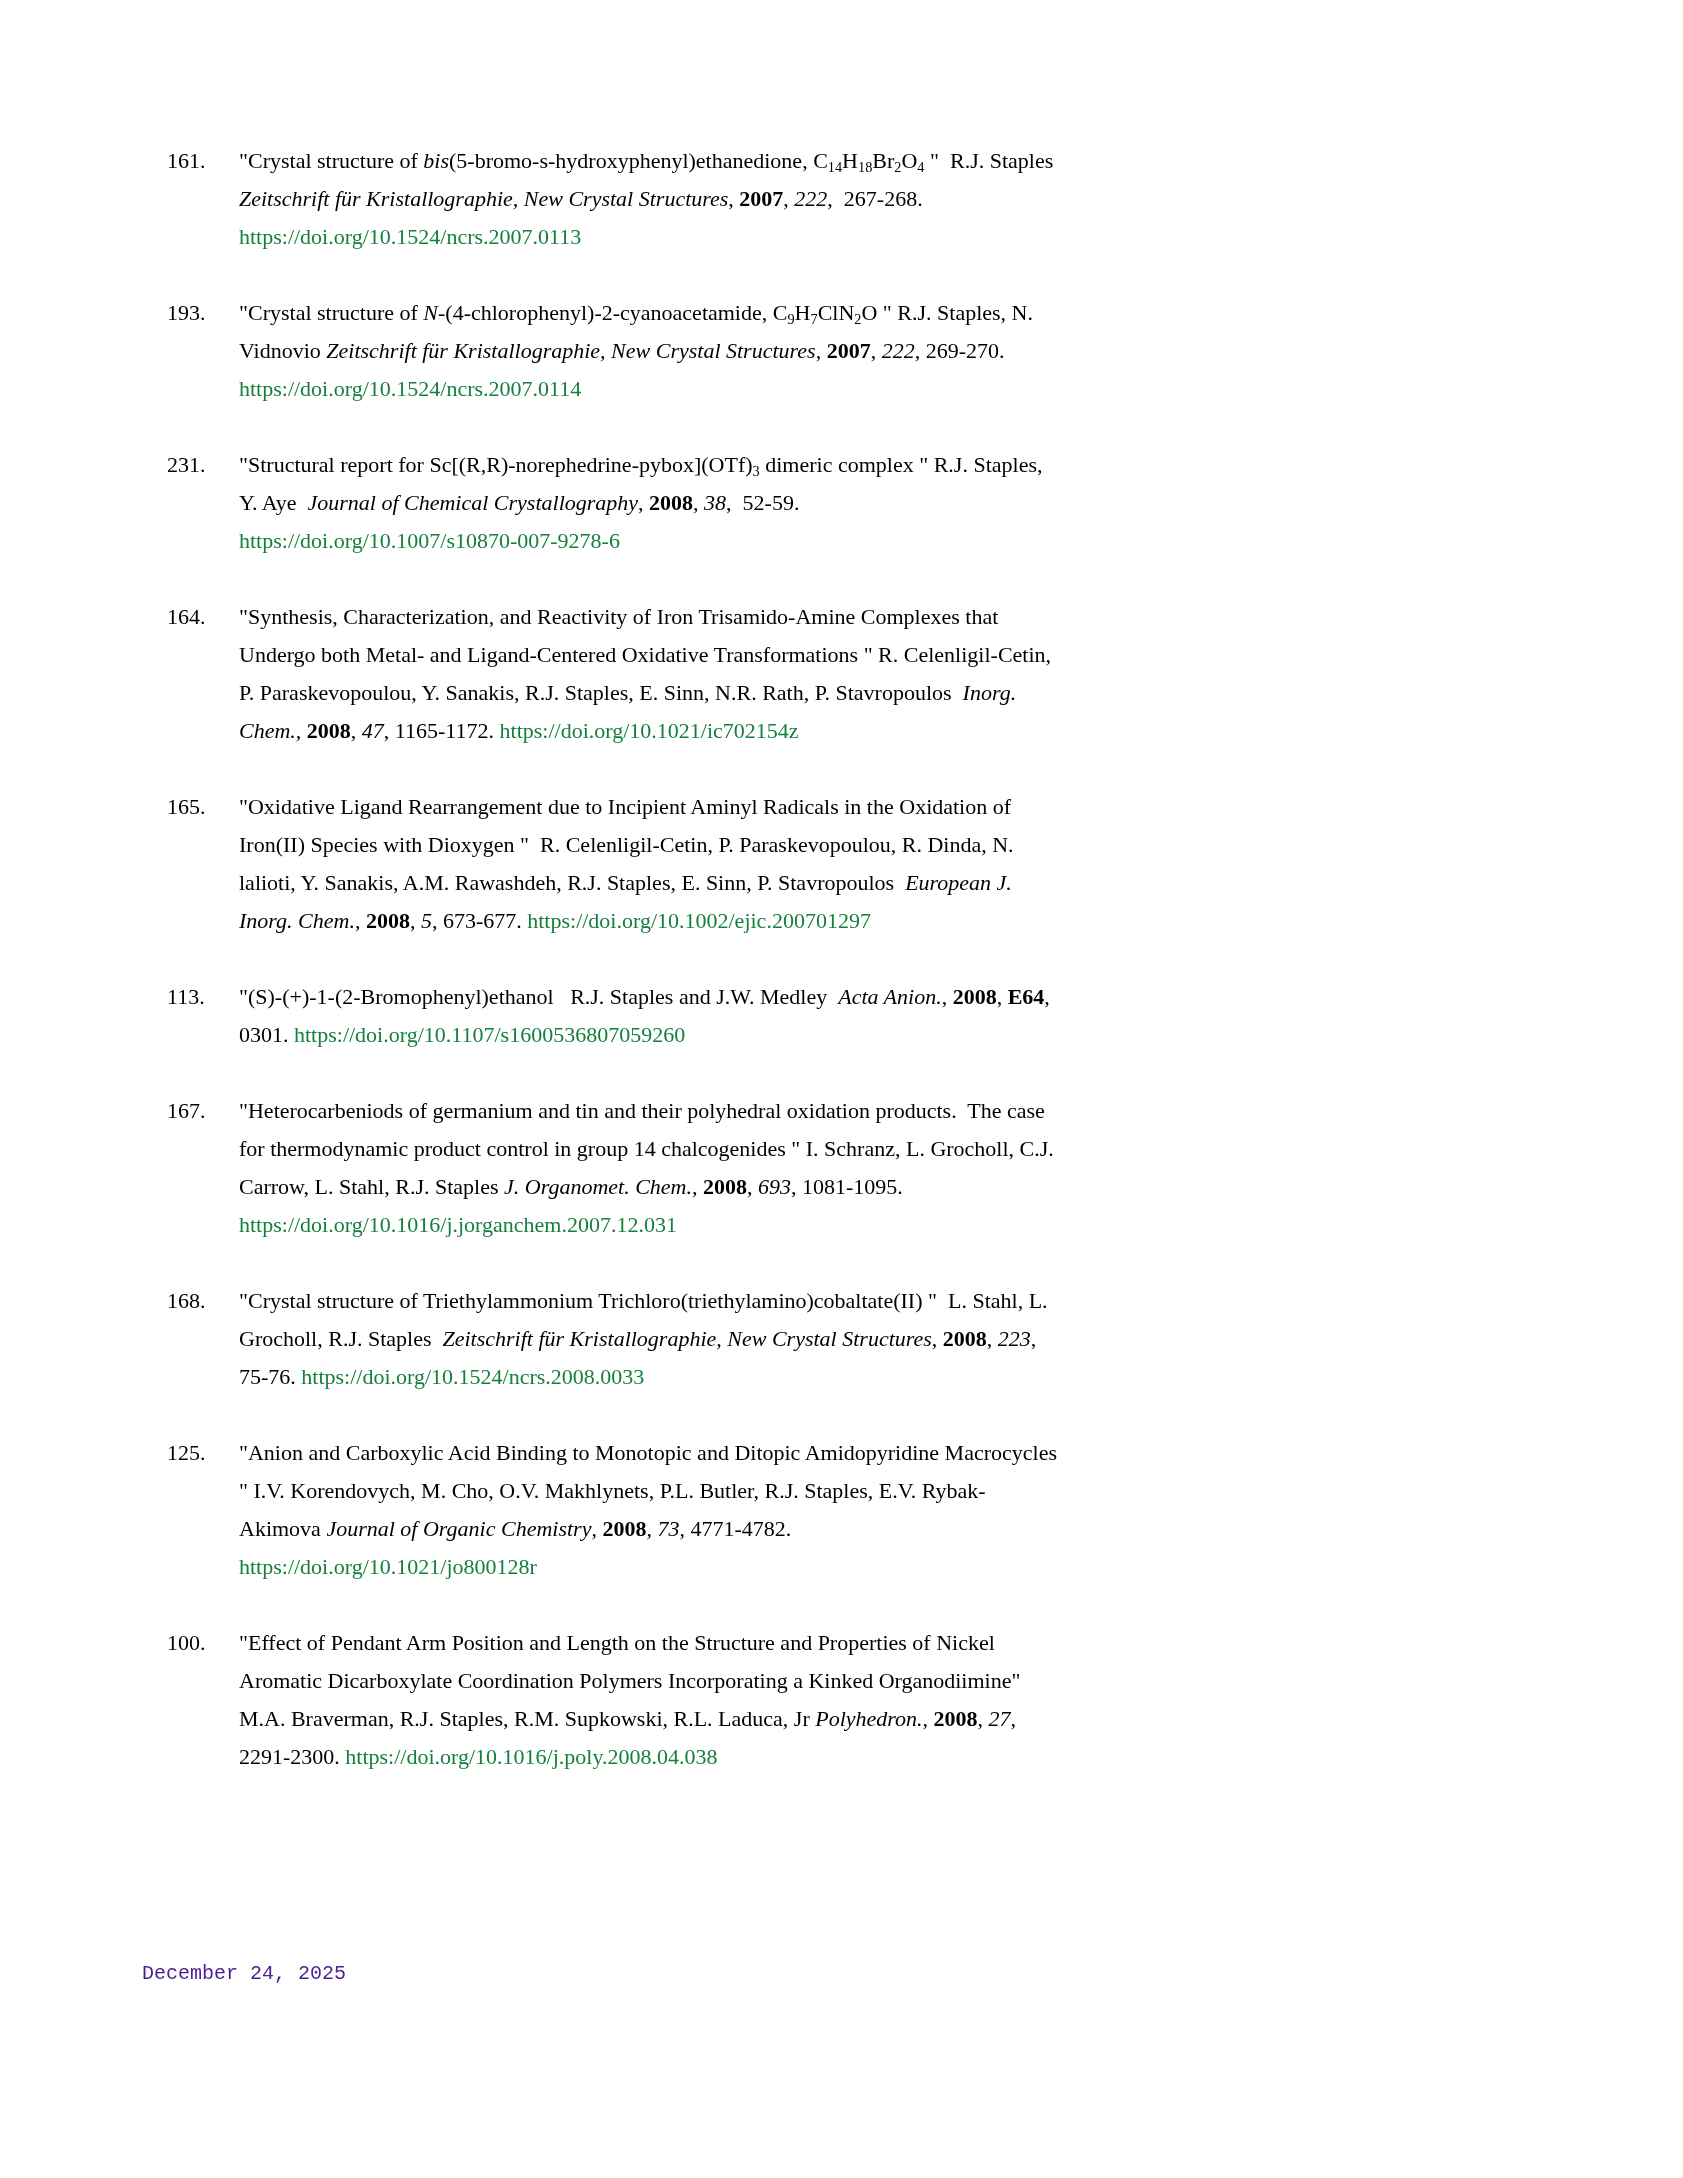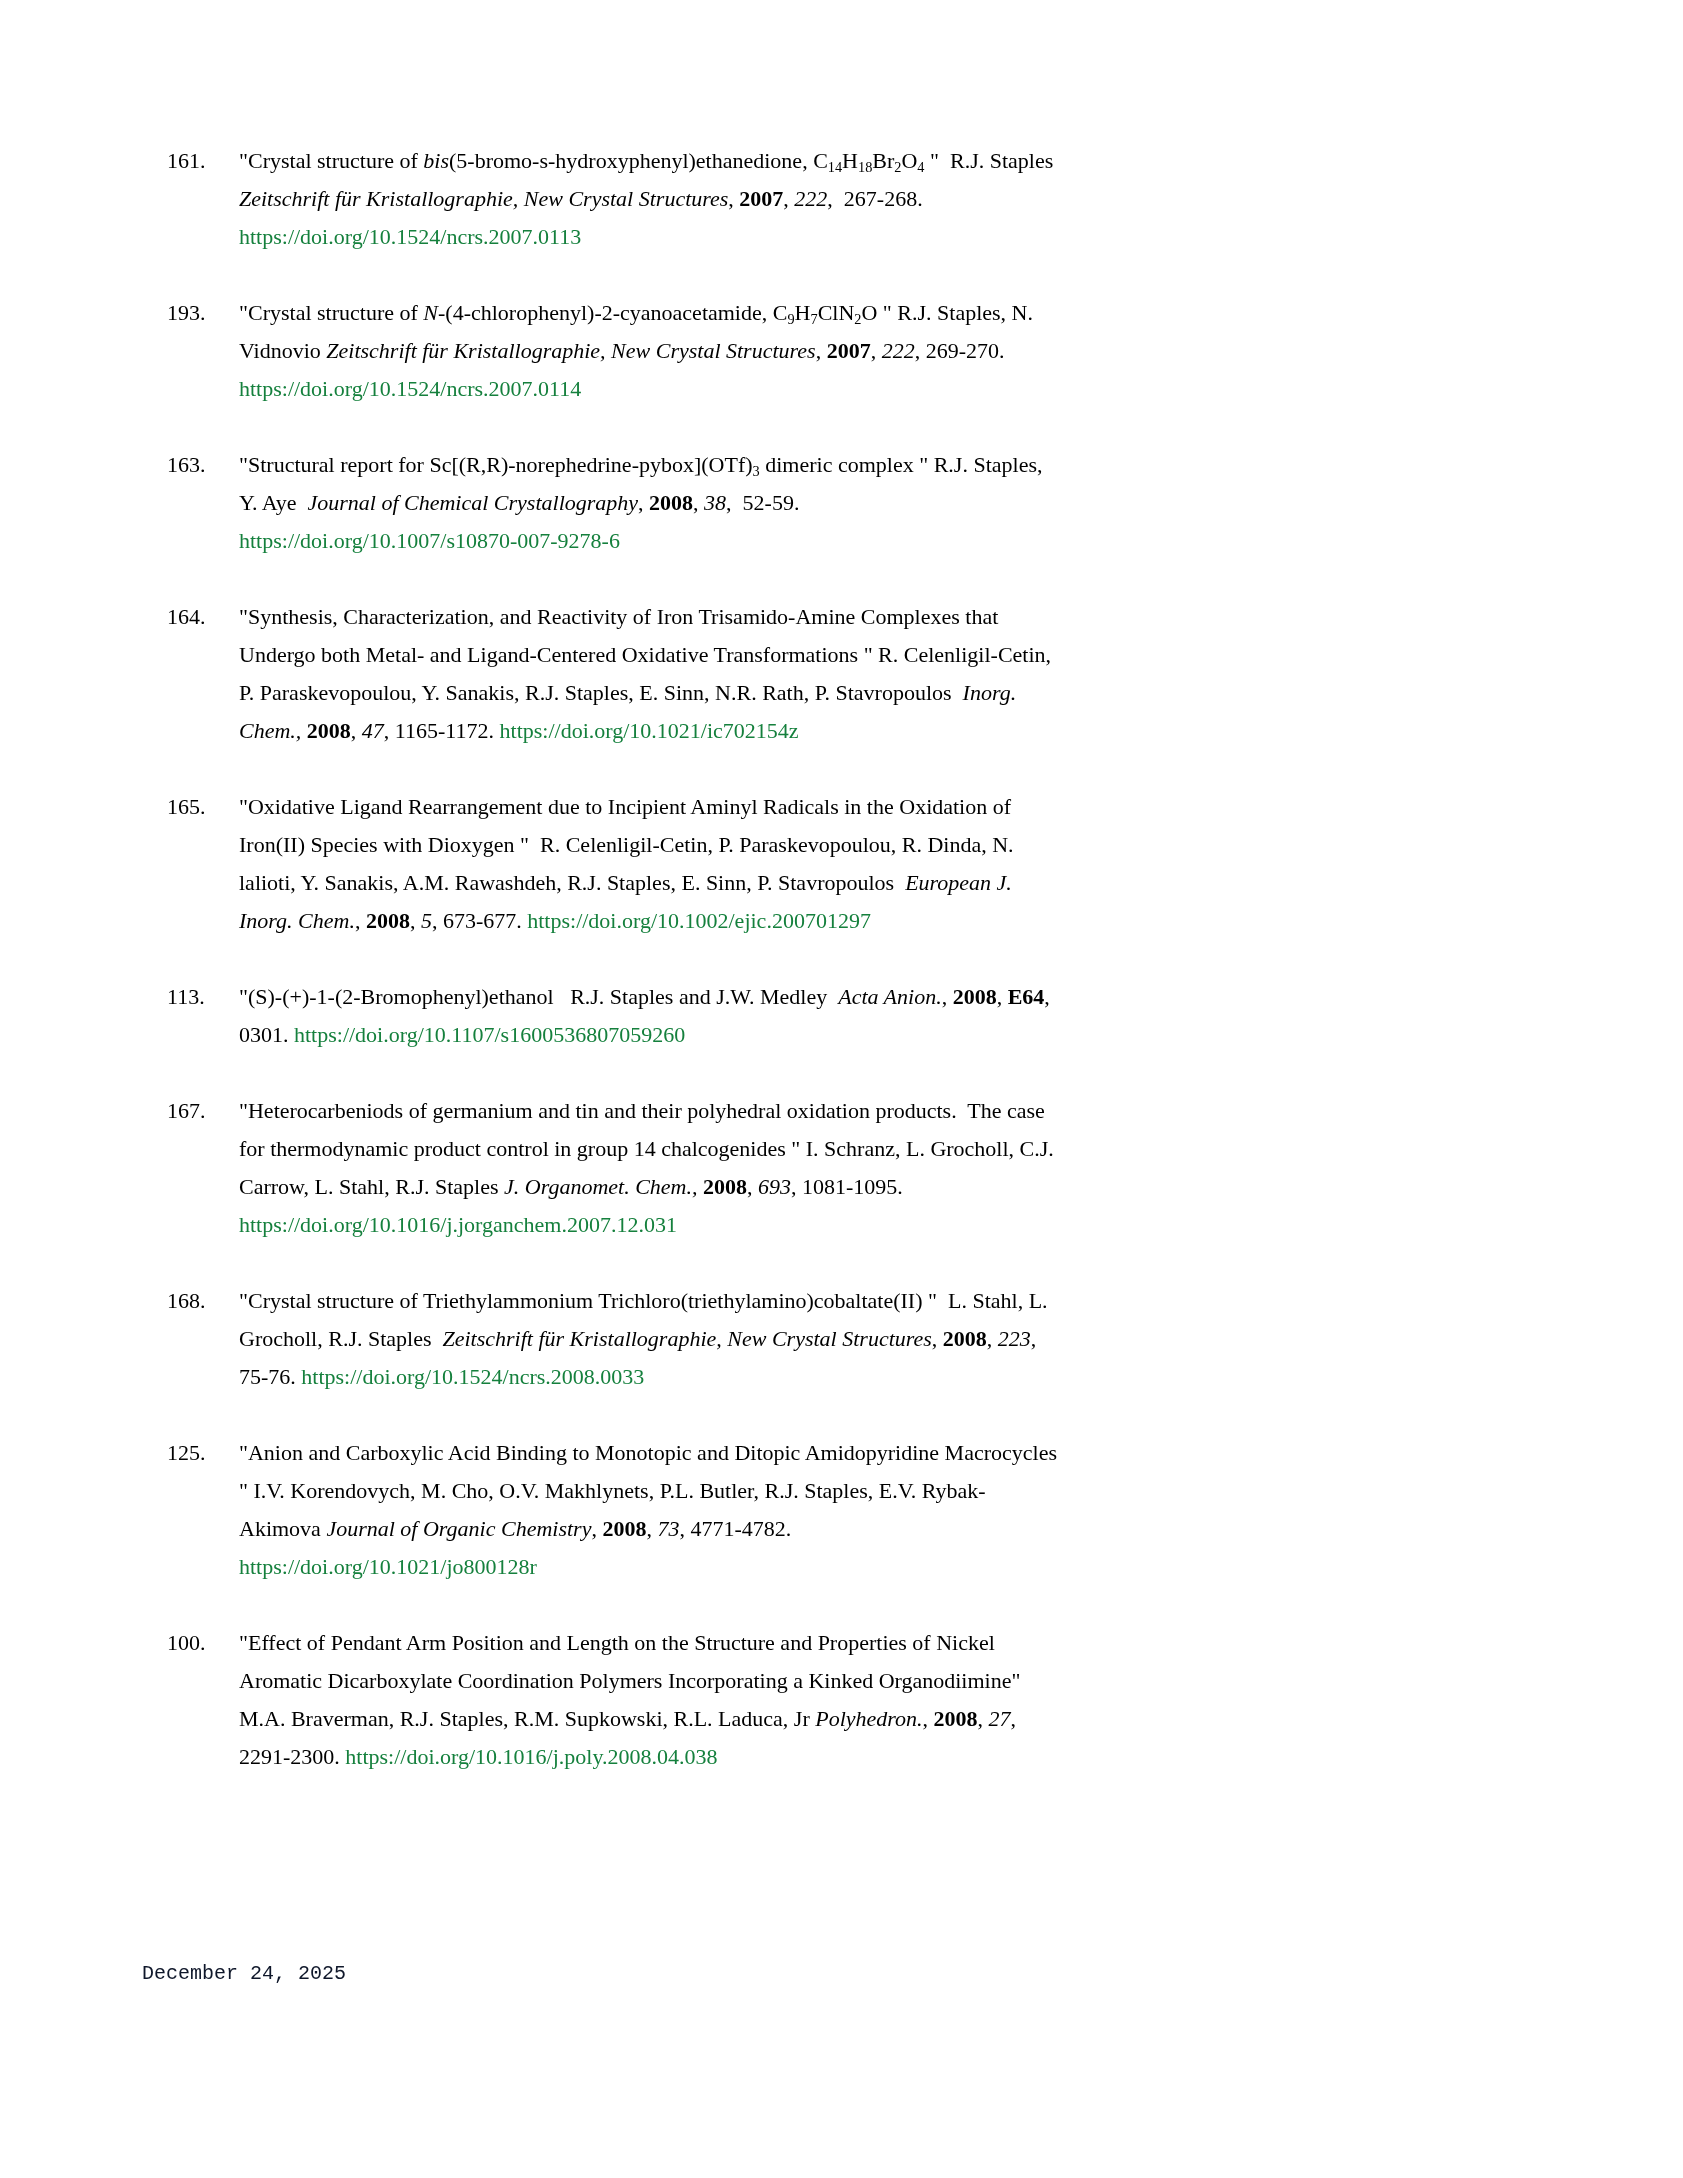--- a/index.html
+++ b/index.html
@@ -53,39 +53,39 @@
     color: #15803d;
     text-decoration: none;
     cursor: pointer;
   }
   .footer-date {
     position: absolute;
     left: 142px;
     top: 1962px;
     font-family: "Liberation Mono", "DejaVu Sans Mono", monospace;
     font-size: 20px;
-    color: #0f172a;
+    color: #4c1d95;
     letter-spacing: 0px;
   }
 </style>
 </head>
 <body>
 
 <div class="page">
   <div class="ref-list">
       <div class="ref">
         <span class="ref-num">161.</span>
         <span class="ref-body"><span>"Crystal structure of </span><span class="i">bis</span><span>(5-bromo-s-hydroxyphenyl)ethanedione, C</span><sub>14</sub><span>H</span><sub>18</sub><span>Br</span><sub>2</sub><span>O</span><sub>4</sub><span> "  R.J. Staples  </span><span class="i">Zeitschrift für Kristallographie, New Crystal Structures</span><span>, </span><span class="b">2007</span><span>, </span><span class="i">222</span><span>,  267-268. </span><a class="doi" href="#">https://doi.org/10.1524/ncrs.2007.0113</a></span>
       </div>
       <div class="ref">
         <span class="ref-num">193.</span>
         <span class="ref-body"><span>"Crystal structure of </span><span class="i">N</span><span>-(4-chlorophenyl)-2-cyanoacetamide, C</span><sub>9</sub><span>H</span><sub>7</sub><span>ClN</span><sub>2</sub><span>O " R.J. Staples, N. Vidnovio </span><span class="i">Zeitschrift für Kristallographie, New Crystal Structures</span><span>, </span><span class="b">2007</span><span>, </span><span class="i">222</span><span>, 269-270. </span><a class="doi" href="#">https://doi.org/10.1524/ncrs.2007.0114</a></span>
       </div>
       <div class="ref">
-        <span class="ref-num">163.</span>
+        <span class="ref-num">231.</span>
         <span class="ref-body"><span>"Structural report for Sc[(R,R)-norephedrine-pybox](OTf)</span><sub>3</sub><span> dimeric complex " R.J. Staples, Y. Aye  </span><span class="i">Journal of Chemical Crystallography</span><span>, </span><span class="b">2008</span><span>, </span><span class="i">38</span><span>,  52-59. </span><a class="doi" href="#">https://doi.org/10.1007/s10870-007-9278-6</a></span>
       </div>
       <div class="ref">
         <span class="ref-num">164.</span>
         <span class="ref-body"><span>"Synthesis, Characterization, and Reactivity of Iron Trisamido-Amine Complexes that Undergo both Metal- and Ligand-Centered Oxidative Transformations " R. Celenligil-Cetin, P. Paraskevopoulou, Y. Sanakis, R.J. Staples, E. Sinn, N.R. Rath, P. Stavropoulos  </span><span class="i">Inorg. Chem.,</span><span> </span><span class="b">2008</span><span>, </span><span class="i">47</span><span>, 1165-1172. </span><a class="doi" href="#">https://doi.org/10.1021/ic702154z</a></span>
       </div>
       <div class="ref">
         <span class="ref-num">165.</span>
         <span class="ref-body"><span>"Oxidative Ligand Rearrangement due to Incipient Aminyl Radicals in the Oxidation of Iron(II) Species with Dioxygen "  R. Celenligil-Cetin, P. Paraskevopoulou, R. Dinda, N. lalioti, Y. Sanakis, A.M. Rawashdeh, R.J. Staples, E. Sinn, P. Stavropoulos  </span><span class="i">European J. Inorg. Chem.</span><span>, </span><span class="b">2008</span><span>, </span><span class="i">5</span><span>, 673-677. </span><a class="doi" href="#">https://doi.org/10.1002/ejic.200701297</a></span>
       </div>

